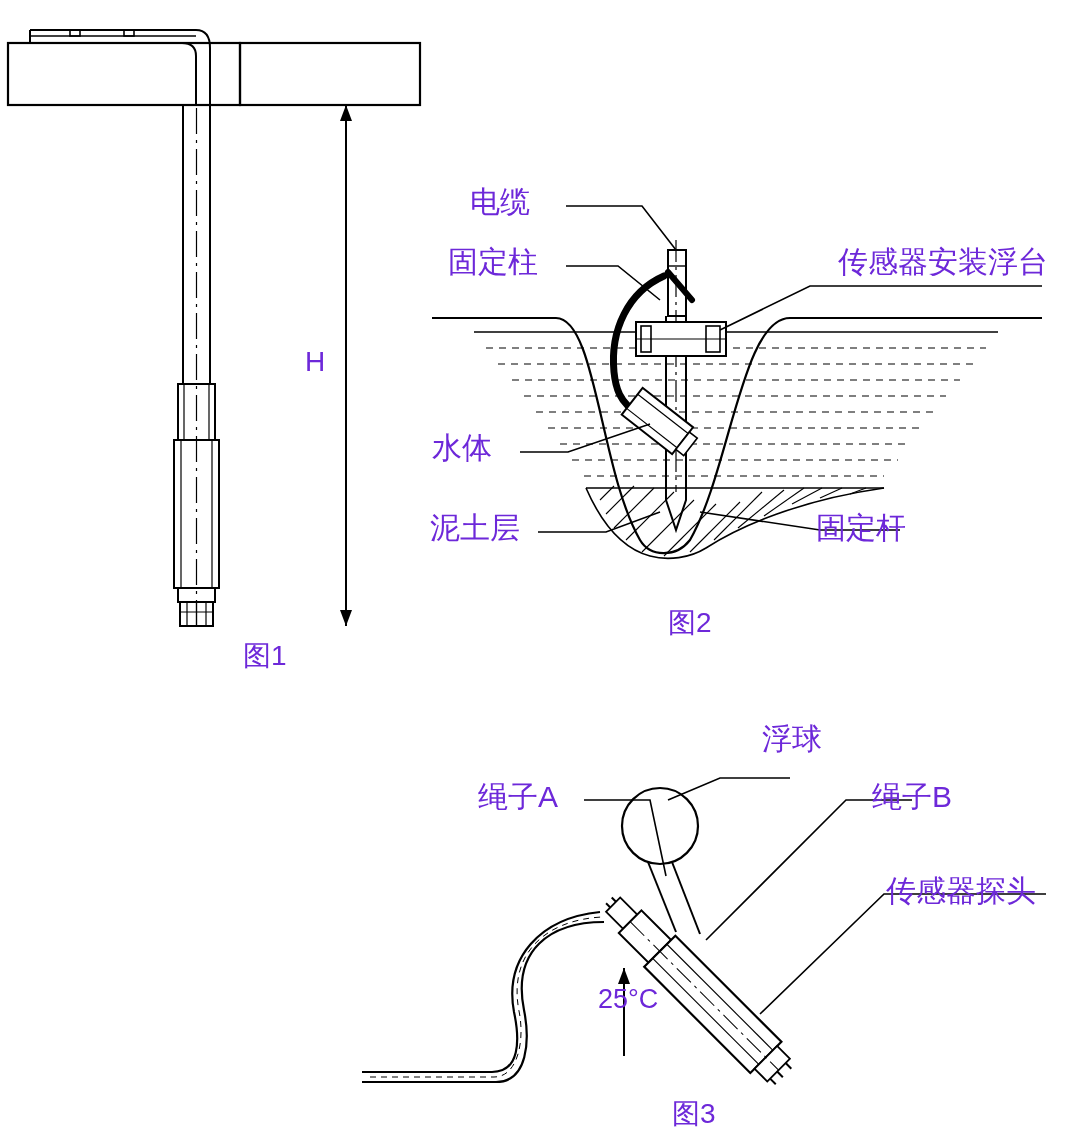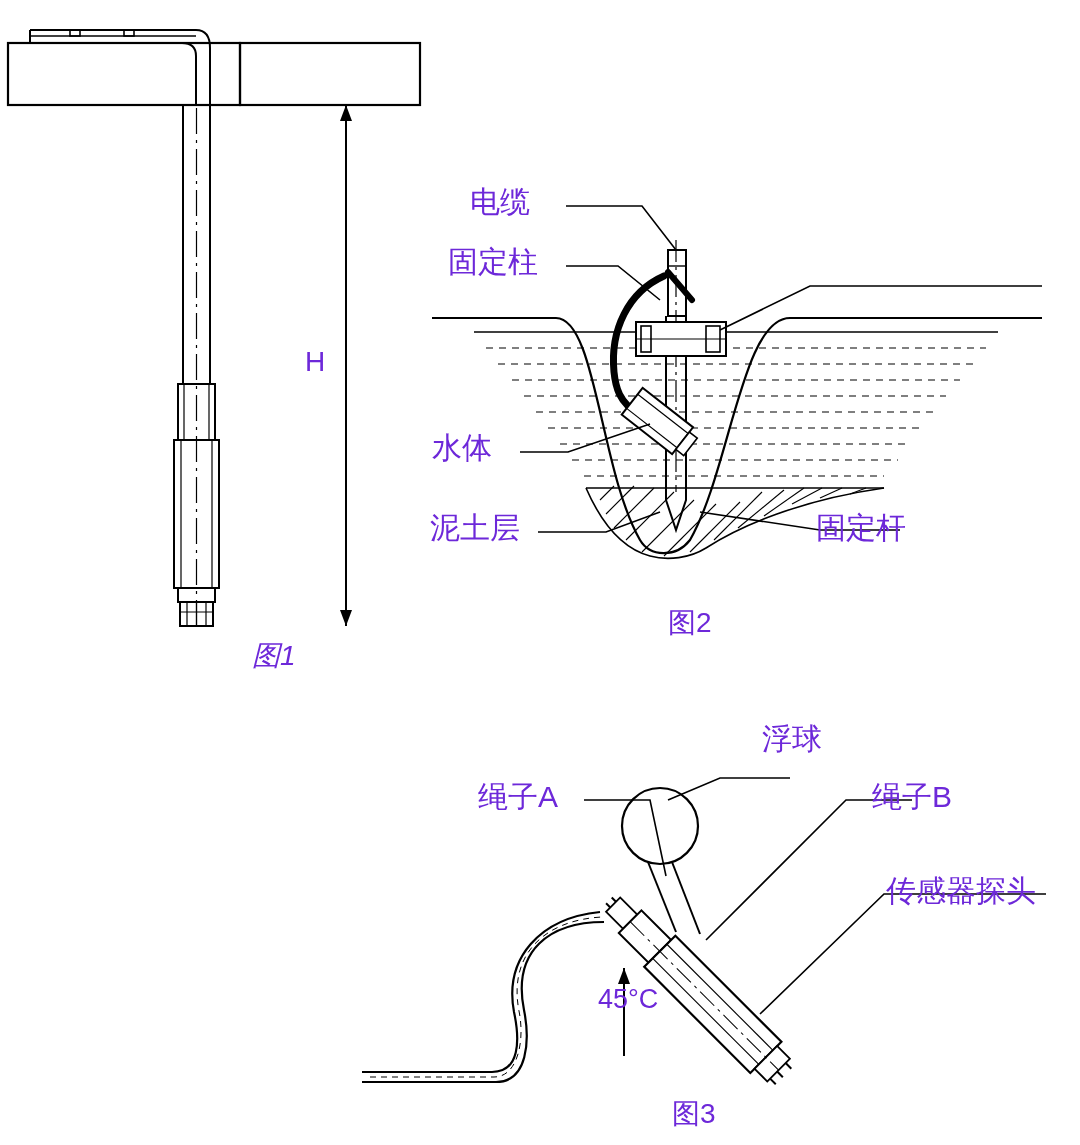--- a/index.html
+++ b/index.html
@@ -209,29 +209,30 @@
 
         <path d="M584 800 L650 800 L666 876" stroke-width="1.6"></path>
         <path d="M790 778 L720 778 L668 800" stroke-width="1.6"></path>
         <path d="M912 800 L846 800 L706 940" stroke-width="1.6"></path>
         <path d="M1046 894 L884 894 L760 1014" stroke-width="1.6"></path>
       </g>
     </g>
   </svg>
 
   <div class="lbl dim" style="left:305px; top:348px;">H</div>
-  <div class="lbl cap" style="left:252px; top:642px;font-style:italic;">图1</div>
+  <div class="lbl cap" style="left:243px; top:642px;">图1</div>
 
   <div class="lbl cn" style="left:470px; top:187px;">电缆</div>
   <div class="lbl cn" style="left:448px; top:247px;">固定柱</div>
+  <div class="lbl cn" style="left:838px; top:247px;">传感器安装浮台</div>
   <div class="lbl cn" style="left:432px; top:433px;text-align:center;">水体</div>
   <div class="lbl cn" style="left:430px; top:513px;">泥土层</div>
   <div class="lbl cn" style="left:816px; top:513px;">固定杆</div>
   <div class="lbl cap" style="left:668px; top:596px;margin-top:13px;">图2</div>
 
   <div class="lbl cn" style="left:478px; top:782px;">绳子A</div>
   <div class="lbl cn" style="left:762px; top:724px;">浮球</div>
   <div class="lbl cn" style="left:872px; top:782px;">绳子B</div>
   <div class="lbl cn" style="left:886px; top:876px;">传感器探头</div>
-  <div class="lbl ang" style="left:598px; top:986px;">45°C</div>
+  <div class="lbl ang" style="left:598px; top:986px;">25°C</div>
   <div class="lbl cap" style="left:672px; top:1100px;">图3</div>
 
 </div>
 
 </body></html>

